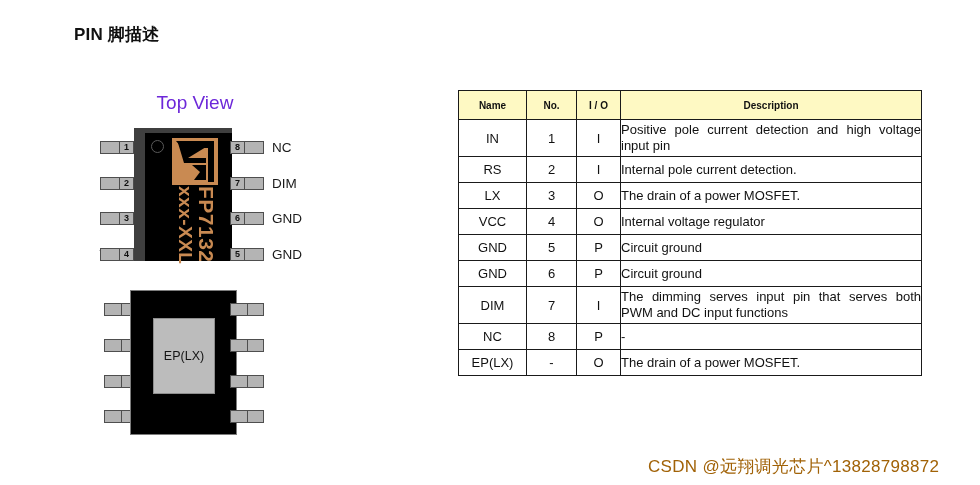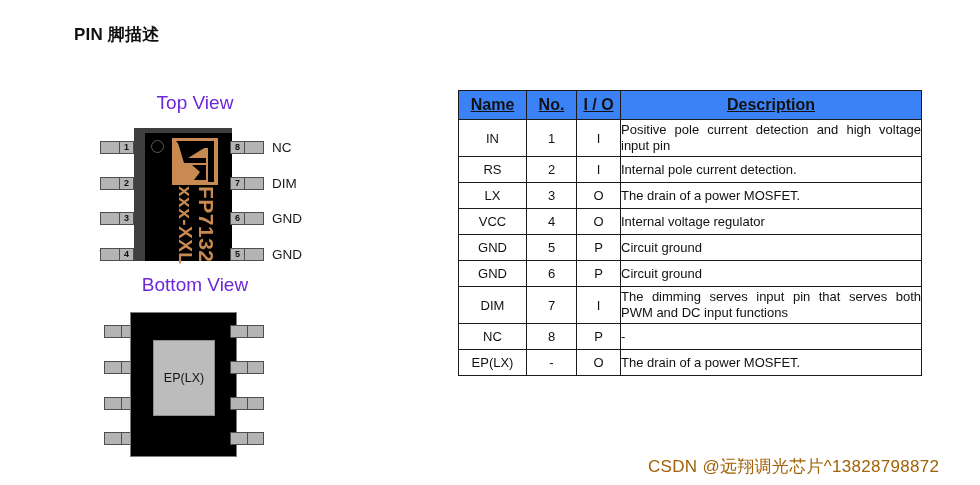--- a/index.html
+++ b/index.html
@@ -235,26 +235,25 @@
     table-layout: fixed;
   }
   .pin-table th,
   .pin-table td {
     border: 1px solid #1a1a1a;
     font-size: 13px;
     color: #111111;
     padding: 0;
   }
   .pin-table th {
-    background: #3b82f6;
+    background: #fef9c3;
     font-weight: bold;
     height: 28px;
     text-align: center;
-    font-size: 16px;
-    text-decoration: underline;
+    font-size: 10px;
   }
   .pin-table td {
     height: 25px;
     vertical-align: middle;
   }
   .col-name { width: 68px; }
   .col-no   { width: 50px; }
   .col-io   { width: 44px; }
   .col-desc { width: 301px; }
 
@@ -348,21 +347,20 @@
       <div class="lead-num">5</div>
       <div class="lead-plain"></div>
     </div>
 
     <div class="pin-label right pl8">NC</div>
     <div class="pin-label right pl7">DIM</div>
     <div class="pin-label right pl6">GND</div>
     <div class="pin-label right pl5">GND</div>
   </div>
 
-  <div class="view-heading">Bottom View</div>
 
   <div class="bottomview-wrap">
     <div class="blead b-left r1">
         <span></span>
         <span></span>
       </div>
     <div class="blead b-left r2">
         <span></span>
         <span></span>
       </div>

